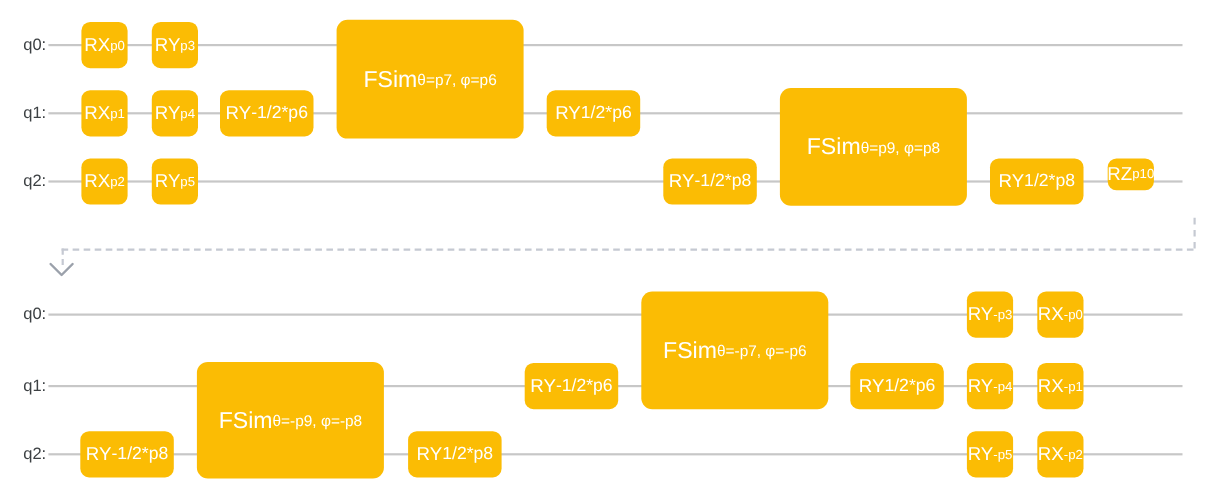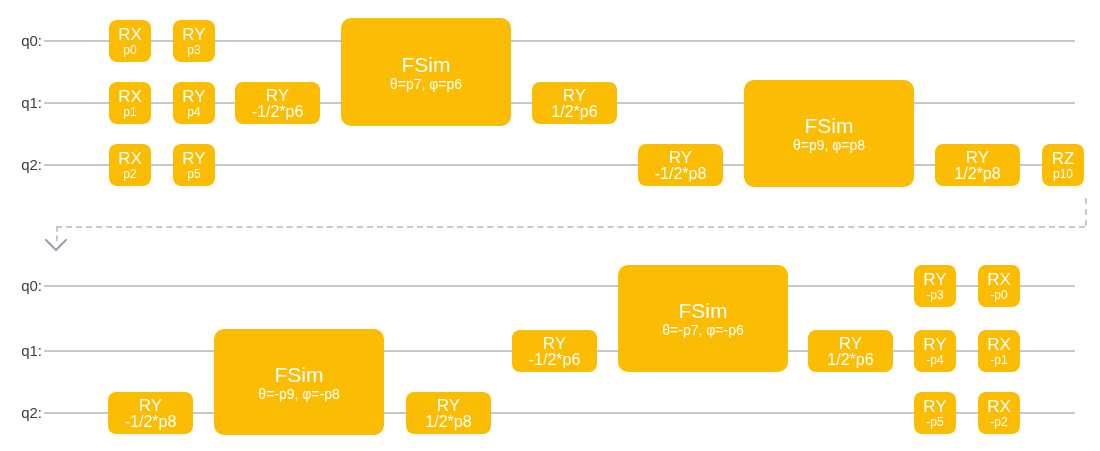--- a/index.html
+++ b/index.html
@@ -26,25 +26,24 @@
   .wire{
     position:absolute;
     height:1.5px;
     background:var(--wire);
   }
   .gate{
     position:absolute;
     background:var(--gate);
     color:var(--gate-text);
     border-radius:8px;
-    display:flex;flex-direction:column;
+    display:flex;flex-direction:row;
     align-items:center;justify-content:center;
     text-align:center;
     box-sizing:border-box;
-    margin-left:35px;
   }
   .gtitle{font-size:17px;line-height:18px;}
   .gsub{font-size:12px;line-height:13px;}
   .gate.wide .gsub{font-size:16px;line-height:14px;}
   .gate.fsim{border-radius:10px;}
   .gate.fsim .gtitle{font-size:21px;line-height:23px;}
   .gate.fsim .gsub{font-size:14px;line-height:16px;}
   .dash-h{position:absolute;border-top:2px dashed var(--wrap);height:0;}
   .dash-v{position:absolute;border-left:2px dashed var(--wrap);width:0;}
   .arrowwrap{position:absolute;width:26px;height:16px;}
@@ -100,21 +99,21 @@
       <div class="gsub">-1/2*p8</div>
     </div>
     <div class="gate fsim" style="left: 709px; top: 80px; width: 170px; height: 107px;">
       <div class="gtitle">FSim</div>
       <div class="gsub">θ=p9, φ=p8</div>
     </div>
     <div class="gate wide" style="left: 900px; top: 144px; width: 85px; height: 42px;">
       <div class="gtitle">RY</div>
       <div class="gsub">1/2*p8</div>
     </div>
-    <div class="gate" style="left: 1007px; top: 144px; width: 42px; height: 42px;">
+    <div class="gate" style="left: 1007px; top: 144px; width: 42px; height: 29px;">
       <div class="gtitle">RZ</div>
       <div class="gsub">p10</div>
     </div>
     <div class="qlabel" style="left: 8px; top: 276px;">q0:</div>
     <div class="wire" style="left: 44px; top: 285px; width: 1031px;"></div>
     <div class="qlabel" style="left: 8px; top: 341px;">q1:</div>
     <div class="wire" style="left: 44px; top: 350px; width: 1031px;"></div>
     <div class="qlabel" style="left: 8px; top: 403px;">q2:</div>
     <div class="wire" style="left: 44px; top: 412px; width: 1031px;"></div>
     <div class="gate wide" style="left: 73px; top: 392px; width: 85px; height: 42px;">

